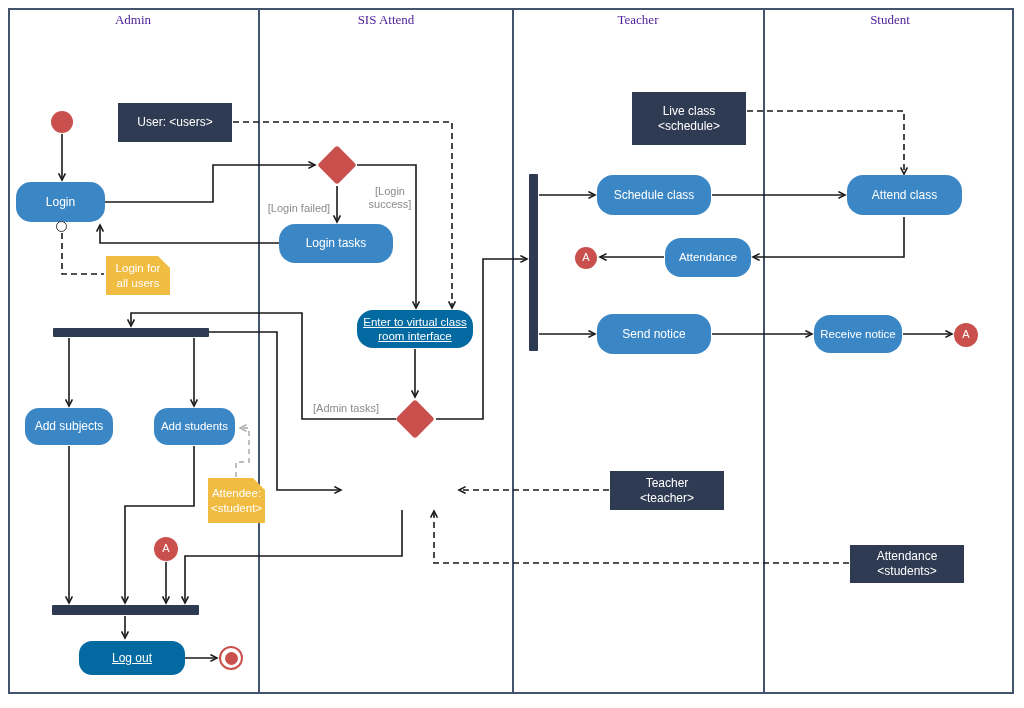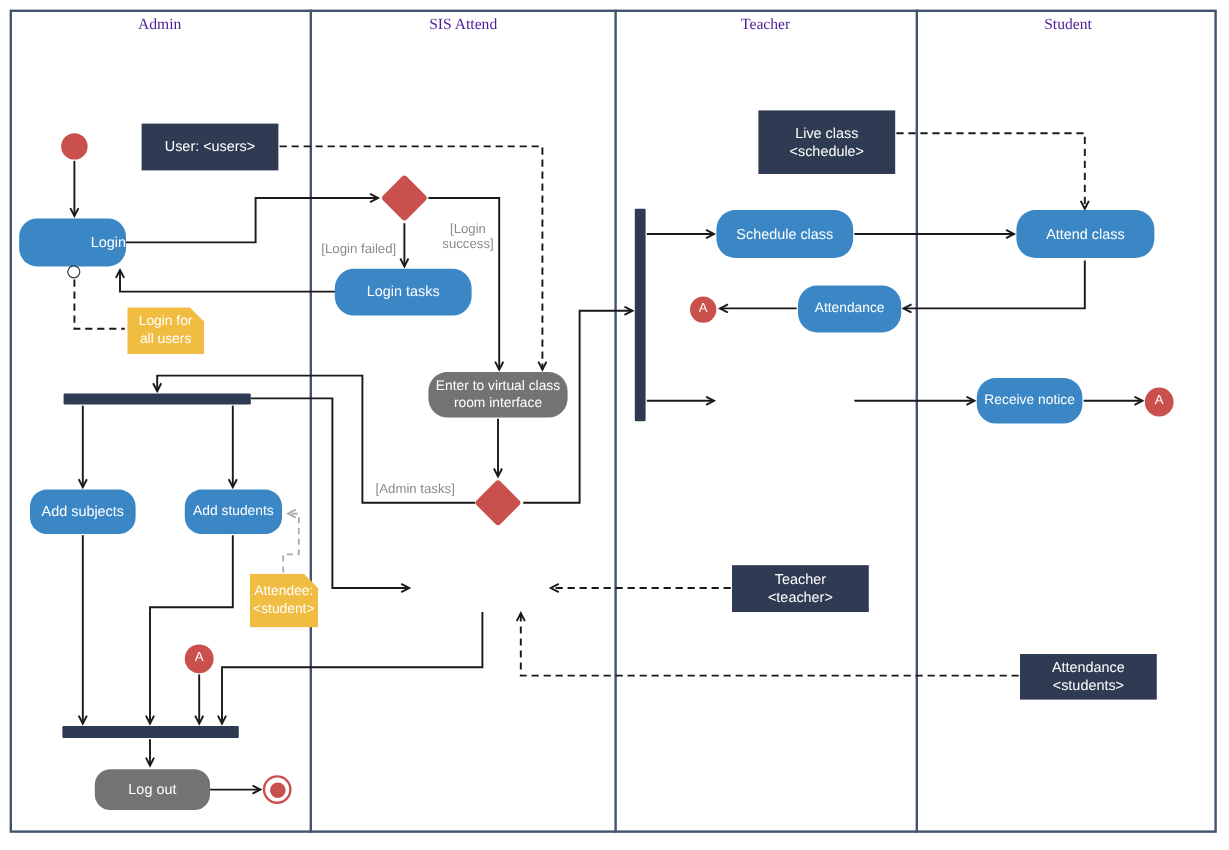--- a/index.html
+++ b/index.html
@@ -11,21 +11,21 @@
   .lane-title{position:absolute;top:12px;width:120px;text-align:center;
               font-family:"Liberation Serif","DejaVu Serif",serif;
               font-size:13px;color:#4c1d95;}
   svg.wires{position:absolute;left:0;top:0;z-index:1;}
   .node{position:absolute;z-index:2;display:flex;align-items:center;justify-content:center;
         text-align:center;color:#fff;font-size:12px;line-height:1.25;white-space:pre-line;
         box-sizing:border-box;}
   .action{background:#3b87c6;border-radius:16px;}
   .object{background:#2f3b52;}
   .note{background:#f0bc41;clip-path:polygon(0 0,calc(100% - 12px) 0,100% 12px,100% 100%,0 100%);}
-  .ynode{background:#737373;border-radius:16px;}
+  .ynode{background:#0369a1;border-radius:16px;text-decoration:underline;}
   .decision{background:#c9504c;border-radius:3px;transform:rotate(45deg);}
   .bar{background:#2e3a52;border-radius:1px;}
   .startnode{background:#c9504c;border-radius:50%;}
   .endnode{background:#fff;border:2.5px solid #c9504c;border-radius:50%;}
   .endnode .dot{width:13px;height:13px;border-radius:50%;background:#c9504c;}
   .aconn{background:#c9504c;border-radius:50%;font-size:11px;}
   .smallcircle{background:#fff;border:1.5px solid #333;border-radius:50%;}
   .guard{position:absolute;z-index:2;color:#8b8b8b;font-size:11px;line-height:1.2;
          text-align:center;white-space:pre-line;}
 </style>
@@ -85,49 +85,50 @@
       <path d="M849 563 H434 V511" marker-end="url(#arw)"></path>
       <path d="M62 233 V274 H104"></path>
     </g>
     <g fill="none" stroke="#a6a6a6" stroke-width="1.4" stroke-dasharray="5 4">
       <path d="M236 477 V462 H249 V428 H240" marker-end="url(#arwg)"></path>
     </g>
   </svg>
 
   <div class="node startnode" style="left:51px;top:111px;width:22px;height:22px;"></div>
   <div class="node object" style="left:118px;top:103px;width:114px;height:39px;"><span>User: &lt;users&gt;</span></div>
-  <div class="node action" style="left:16px;top:182px;width:89px;height:40px;border-radius:15px;justify-content:flex-end;"><span>Login</span></div>
+  <div class="node action" style="left:16px;top:182px;width:89px;height:40px;border-radius:15px;"><span>Login</span></div>
   <div class="node smallcircle" style="left:56px;top:221px;width:11px;height:11px;"></div>
   <div class="node note" style="left:106px;top:256px;width:64px;height:39px;font-size:11.5px;"><span>Login for
 all users</span></div>
   <div class="node bar" style="left:53px;top:328px;width:156px;height:9px;"></div>
   <div class="node action" style="left:25px;top:408px;width:88px;height:37px;border-radius:14px;"><span>Add subjects</span></div>
   <div class="node action" style="left:154px;top:408px;width:81px;height:37px;border-radius:14px;font-size:11.5px;"><span>Add students</span></div>
   <div class="node note" style="left:208px;top:478px;width:57px;height:45px;font-size:11.5px;"><span>Attendee:
 &lt;student&gt;</span></div>
   <div class="node aconn" style="left:154px;top:537px;width:24px;height:24px;"><span>A</span></div>
   <div class="node bar" style="left:52px;top:605px;width:147px;height:10px;"></div>
-  <div class="node ynode" style="left:79px;top:641px;width:96px;height:34px;border-radius:13px;"><span>Log out</span></div>
+  <div class="node ynode" style="left:79px;top:641px;width:106px;height:34px;border-radius:13px;"><span>Log out</span></div>
   <div class="node endnode" style="left:219px;top:646px;width:24px;height:24px;"><span class="dot"></span></div>
 
   <div class="node decision" style="left:323px;top:151px;width:28px;height:28px;"></div>
   <div class="node action" style="left:279px;top:224px;width:114px;height:39px;"><span>Login tasks</span></div>
   <div class="node ynode" style="left:357px;top:310px;width:116px;height:38px;font-size:11.5px;"><span>Enter to virtual class
 room interface</span></div>
   <div class="node decision" style="left:401px;top:405px;width:28px;height:28px;"></div>
 
   <div class="guard" style="left:260px;top:202px;width:78px;">[Login failed]</div>
   <div class="guard" style="left:361px;top:185px;width:58px;">[Login
 success]</div>
   <div class="guard" style="left:312px;top:402px;width:68px;">[Admin tasks]</div>
 
   <div class="node bar" style="left:529px;top:174px;width:9px;height:177px;"></div>
   <div class="node action" style="left:597px;top:175px;width:114px;height:40px;text-align:center;"><span>Schedule class</span></div>
   <div class="node aconn" style="left:575px;top:247px;width:22px;height:22px;"><span>A</span></div>
   <div class="node action" style="left:665px;top:238px;width:86px;height:39px;font-size:11.5px;"><span>Attendance</span></div>
+  <div class="node action" style="left:597px;top:314px;width:114px;height:40px;"><span>Send notice</span></div>
   <div class="node object" style="left:610px;top:471px;width:114px;height:39px;"><span>Teacher
 &lt;teacher&gt;</span></div>
 
   <div class="node object" style="left:632px;top:92px;width:114px;height:53px;"><span>Live class
 &lt;schedule&gt;</span></div>
   <div class="node action" style="left:814px;top:315px;width:88px;height:38px;font-size:11.5px;"><span>Receive notice</span></div>
   <div class="node action" style="left:847px;top:175px;width:115px;height:40px;"><span>Attend class</span></div>
   <div class="node aconn" style="left:954px;top:323px;width:24px;height:24px;"><span>A</span></div>
   <div class="node object" style="left:850px;top:545px;width:114px;height:38px;"><span>Attendance
 &lt;students&gt;</span></div>

